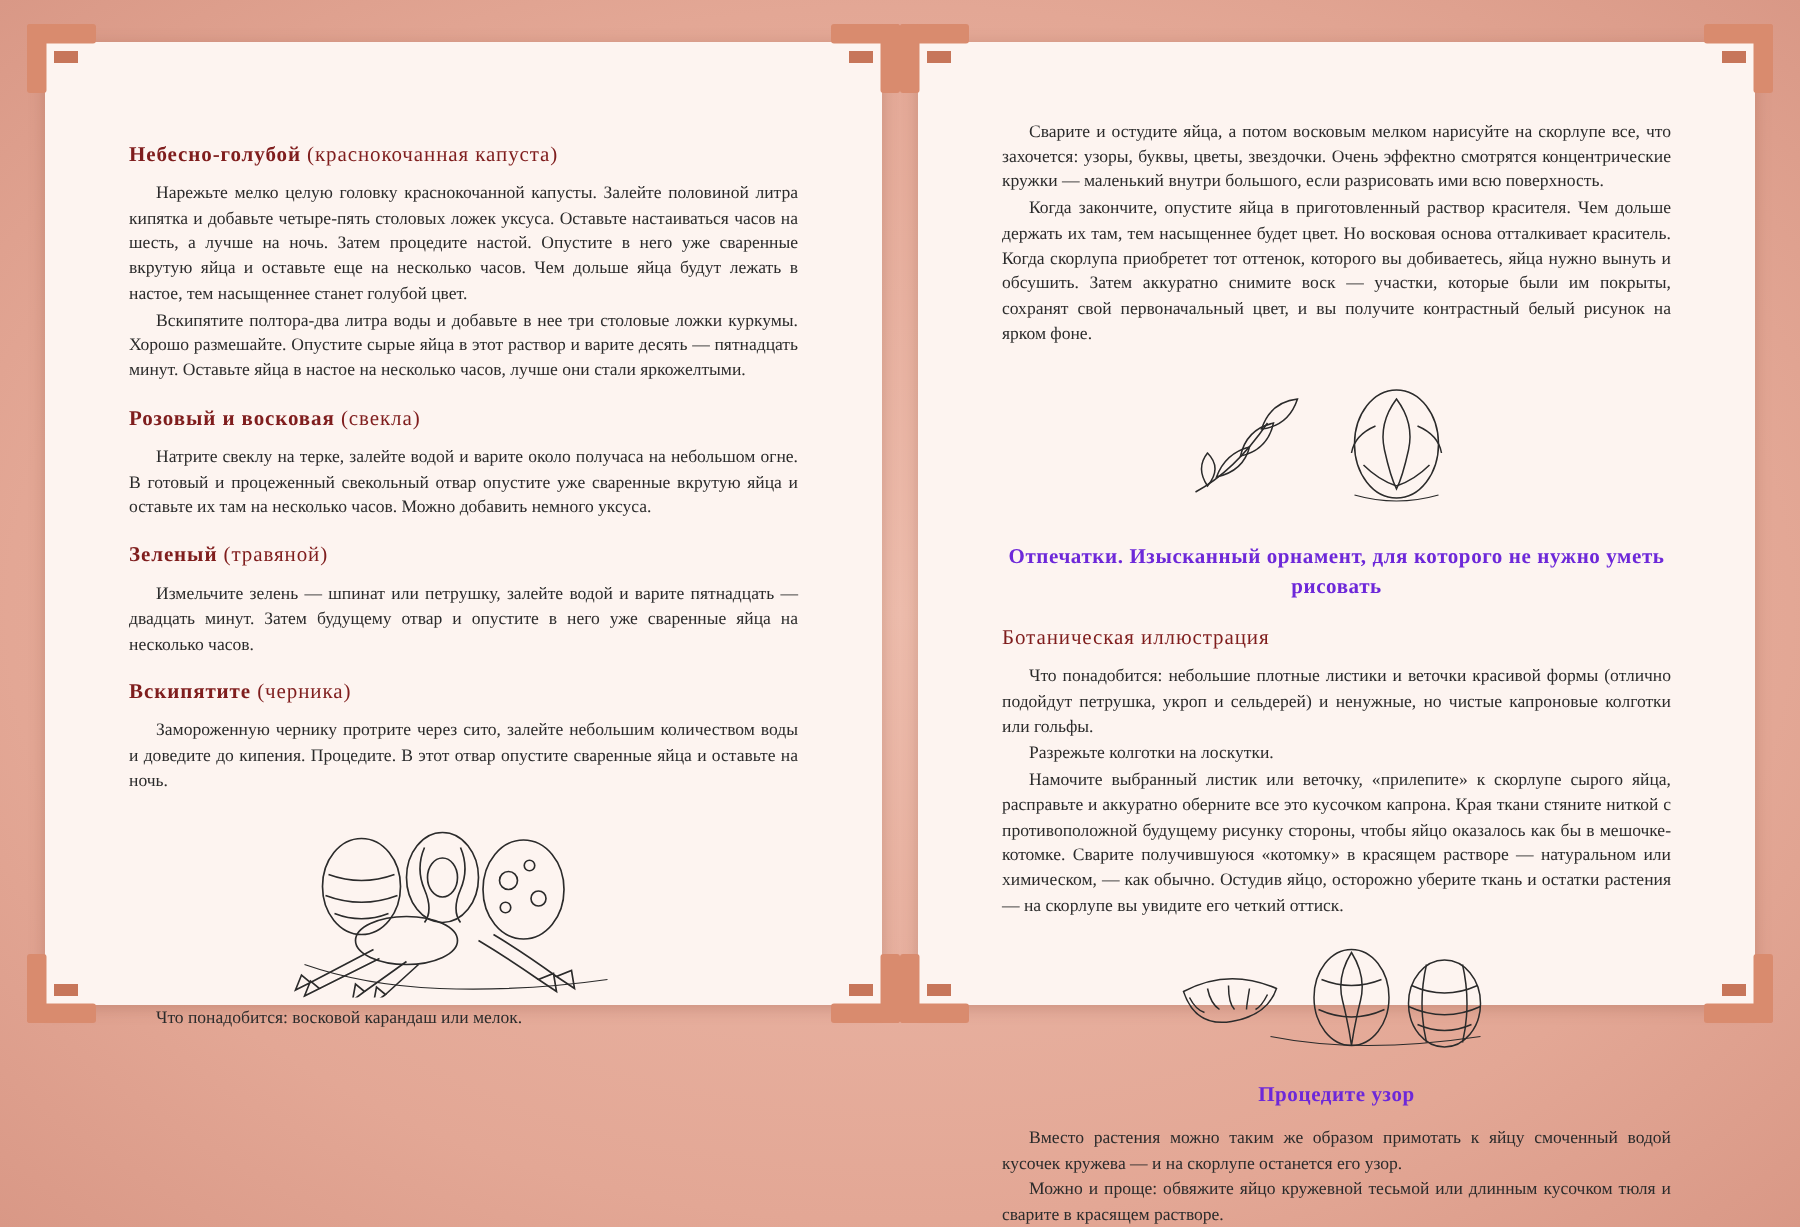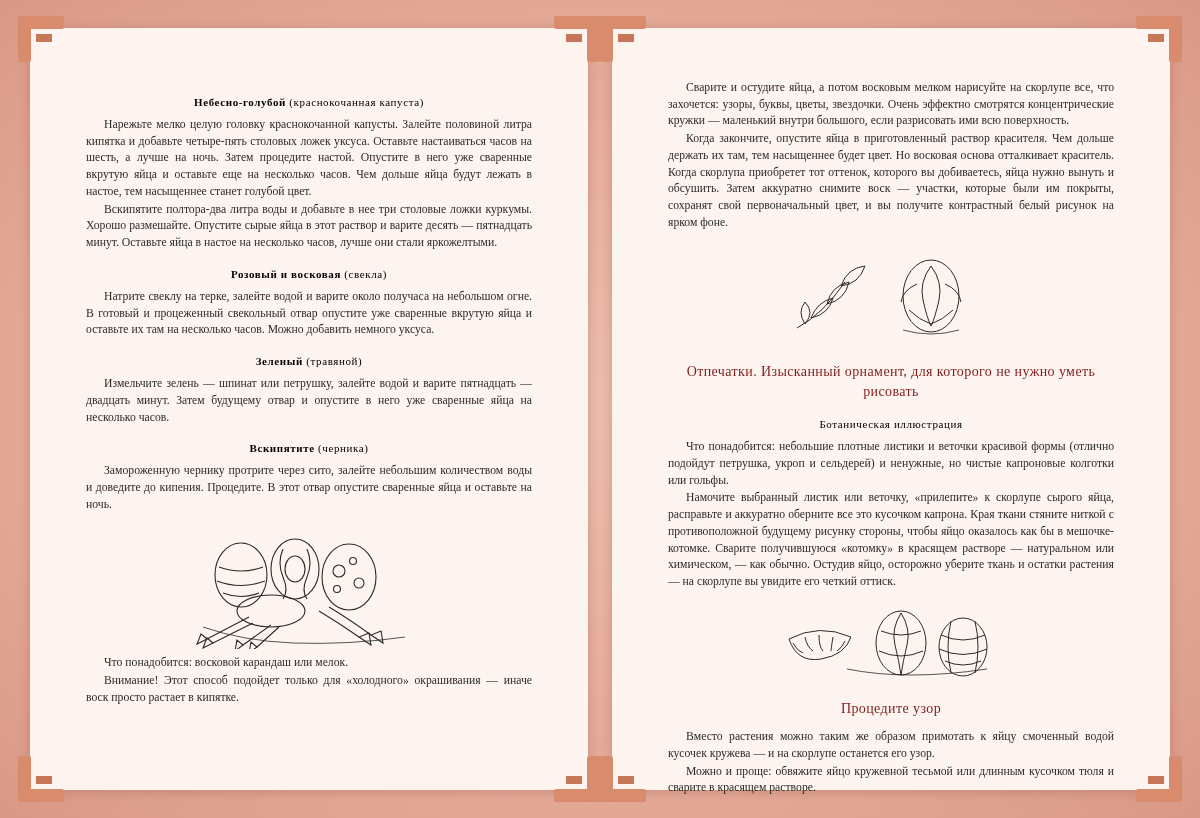--- a/index.html
+++ b/index.html
@@ -20,21 +20,21 @@
     background:
       radial-gradient(ellipse at 50% 50%, #edbcac 0%, #e3a795 70%, #d99886 100%);
     display: flex;
     justify-content: space-between;
     box-sizing: border-box;
     padding: 28px 30px;
   }
   .page {
     position: relative;
     width: 558px;
-    height: 762px;
+    height: 642px;
     background: #fdf4f0;
     box-shadow: 0 2px 10px rgba(120,60,40,0.25);
     box-sizing: border-box;
     padding: 52px 56px 40px 56px;
   }
   
   .corner {
     position: absolute;
     width: 46px;
     height: 46px;
@@ -47,33 +47,33 @@
   }
   .corner .bar-h { width: 46px; height: 13px; top: 0; left: 0; border-radius: 2px; }
   .corner .bar-v { width: 13px; height: 46px; top: 0; left: 0; border-radius: 2px; }
   .corner .inner { width: 16px; height: 8px; top: 18px; left: 18px; background: #c7765a; }
   .corner.tl { top: -12px; left: -12px; }
   .corner.tr { top: -12px; right: -12px; transform: scaleX(-1); }
   .corner.bl { bottom: -12px; left: -12px; transform: scaleY(-1); }
   .corner.br { bottom: -12px; right: -12px; transform: scale(-1,-1); }
 
   h2.heading {
-    font-size: 11px;
+    font-size: 14px;
     font-weight: normal;
-    text-align: center;
-    color: #000000;
+    text-align: left;
+    color: #7f1d1d;
     margin: 16px 0 9px 0;
     letter-spacing: 0.6px;
   }
   h2.heading .bold { font-weight: bold; }
   h2.section {
     font-size: 14px;
-    font-weight: normal;
+    font-weight: bold;
     text-align: center;
-    color: #7f1d1d;
+    color: #6d28d9;
     margin: 20px 0 10px 0;
     line-height: 1.45;
     letter-spacing: 0.4px;
   }
   p {
     font-size: 11.7px;
     line-height: 1.43;
     text-align: justify;
     text-justify: inter-word;
     color: #2b2b2b;
@@ -162,21 +162,20 @@
           <path d="M28 108 l-10 5 l4 -10 z M34 112 l-10 5 l4 -10 z"></path>
           <path d="M64 114 l-8 6 l2 -11 z M78 116 l-8 6 l2 -11 z"></path>
           <path d="M140 80 q20 12 40 26 M150 76 q20 12 42 28"></path>
           <path d="M180 106 l12 8 l-2 -12 z M192 104 l12 8 l-2 -12 z"></path>
           <path d="M24 96 q40 14 90 16 q56 2 112 -6" stroke-width="0.8"></path>
         </g>
       </svg>
     </div>
 
     <p>Что понадобится: восковой карандаш или мелок.</p>
-    <p>Внимание! Этот способ подойдет только для «холодного» окрашивания — иначе воск просто растает в кипятке.</p>
   </div>
 
   <div class="page">
     <div class="corner tl">
         <span class="bar-h"></span>
         <span class="bar-v"></span>
         <span class="inner"></span>
       </div>
     <div class="corner tr">
         <span class="bar-h"></span>
@@ -211,20 +210,21 @@
           <path d="M118 60 q10 10 22 14 M162 60 q-10 10 -22 14"></path>
           <path d="M112 80 q28 8 56 0" stroke-width="0.8"></path>
         </g>
       </svg>
     </div>
 
     <h2 class="section">Отпечатки. Изысканный орнамент, для которого не нужно уметь рисовать</h2>
     <h2 class="heading">Ботаническая иллюстрация</h2>
 
     <p>Что понадобится: небольшие плотные листики и веточки красивой формы (отлично подойдут петрушка, укроп и сельдерей) и ненужные, но чистые капроновые колготки или гольфы.</p>
+    <p>Разрежьте колготки на лоскутки.</p>
     <p>Намочите выбранный листик или веточку, «прилепите» к скорлупе сырого яйца, расправьте и аккуратно оберните все это кусочком капрона. Края ткани стяните ниткой с противоположной будущему рисунку стороны, чтобы яйцо оказалось как бы в мешочке-котомке. Сварите получившуюся «котомку» в красящем растворе — натуральном или химическом, — как обычно. Остудив яйцо, осторожно уберите ткань и остатки растения — на скорлупе вы увидите его четкий оттиск.</p>
 
     <div class="figure">
       <svg width="220" height="70" viewBox="0 0 220 70">
         <g fill="none" stroke="#3a3530" stroke-width="1">
           <path d="M8 30 q30 -16 62 -2 q-6 18 -30 22 q-24 4 -32 -20z"></path>
           <path d="M12 34 q4 8 10 10 M24 28 q2 10 8 14 M38 26 q0 12 4 16 M52 28 q-2 12 -2 14 M64 32 q-4 8 -8 10"></path>
           <ellipse cx="120" cy="34" rx="25" ry="32"></ellipse>
           <path d="M120 4 q-10 16 -6 32 q4 16 6 30 q2 -14 6 -30 q4 -16 -6 -32z"></path>
           <path d="M100 22 q20 8 40 0 M98 42 q22 10 44 0"></path>

